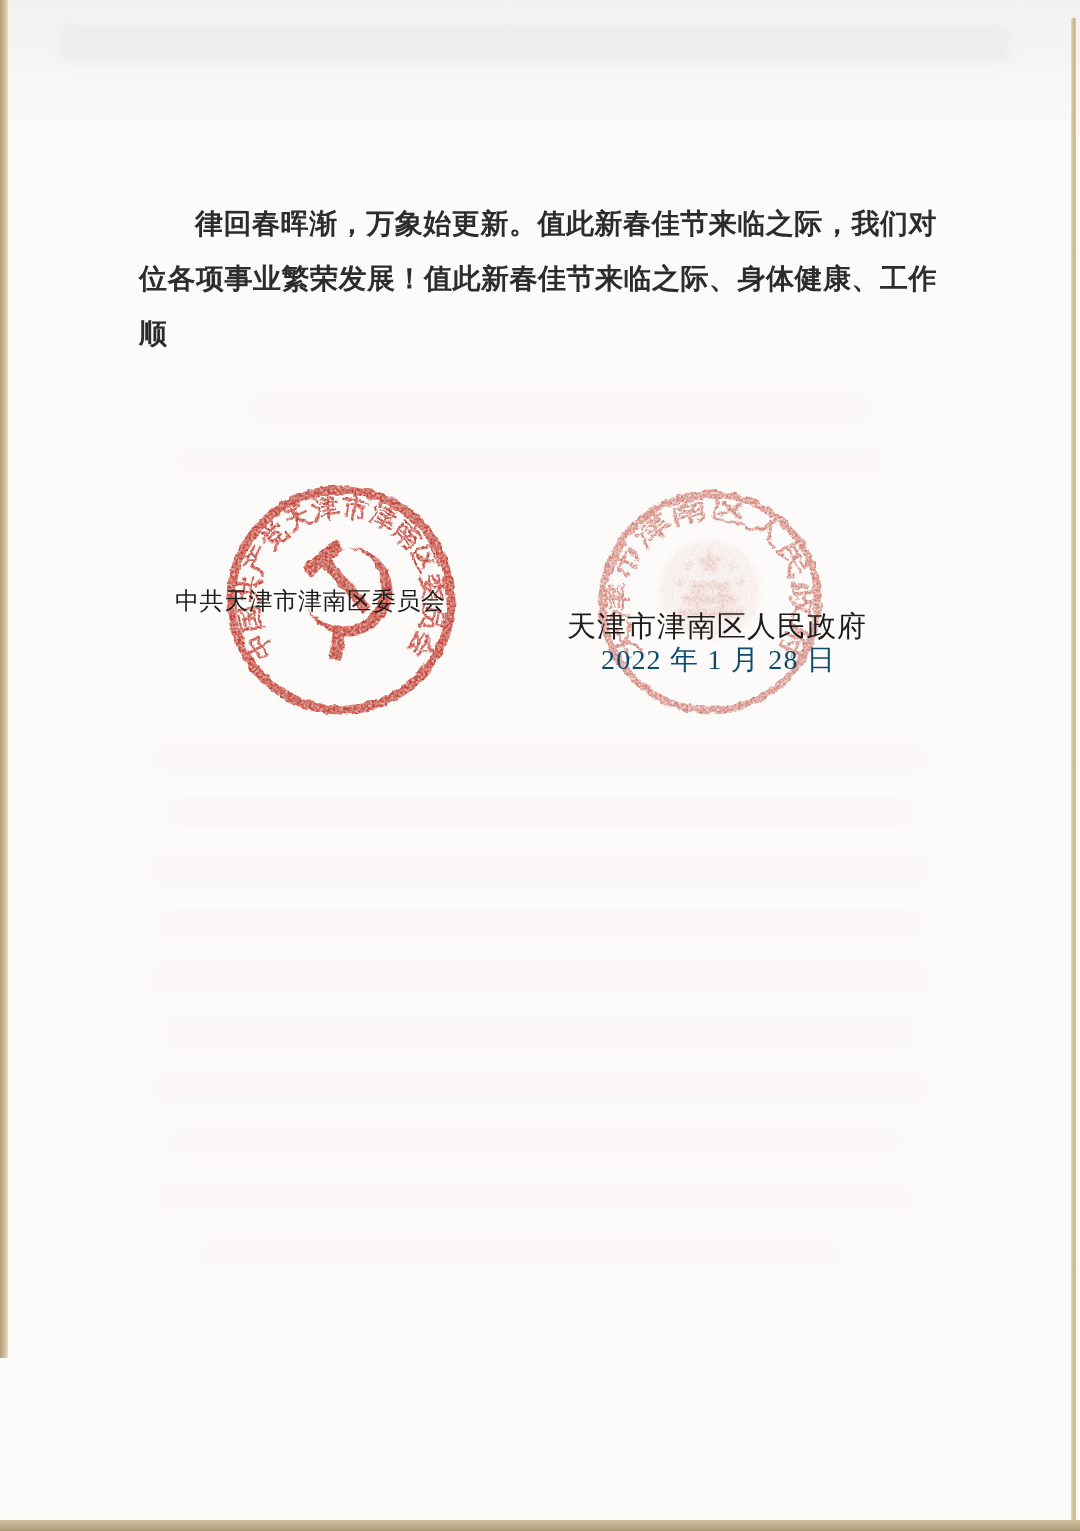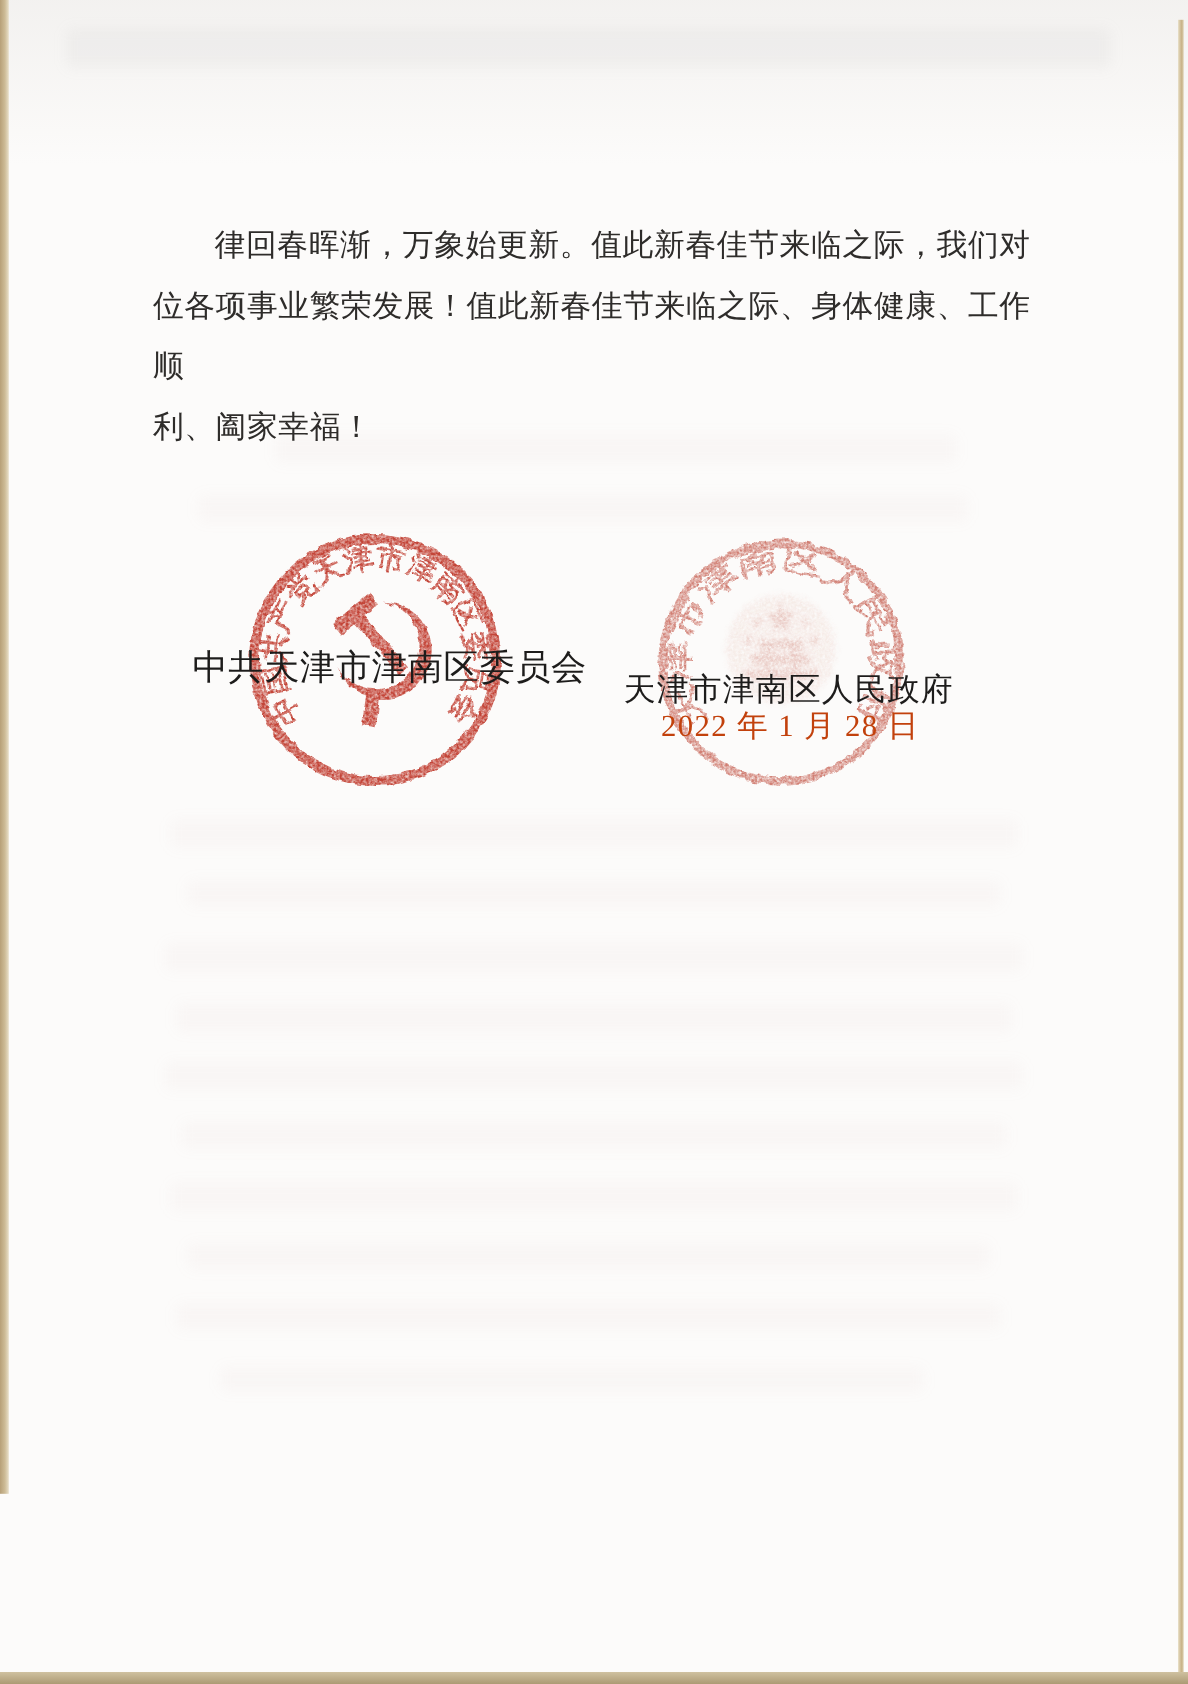--- a/index.html
+++ b/index.html
@@ -33,29 +33,29 @@
   .ghost { position: absolute; border-radius: 6px; filter: blur(6px);
            background: rgba(200,165,158,0.055); }
   .ghost-gray { background: rgba(170,168,164,0.08); }
   
   .body-text {
     position: absolute; left: 139px; top: 196px; width: 798px;
     font-size: 28px; line-height: 55px; letter-spacing: 0.5px;
     color: #2e2c2a;
   }
   .body-text .line { white-space: nowrap; }
-  .body-text .just { white-space: normal; text-align: justify; text-align-last: justify; text-justify: inter-character; }
+  .body-text .just { white-space: normal; text-align: justify; text-align-last: justify; text-justify: inter-character; font-weight: bold; }
   .body-text .indent { text-indent: 56px; }
   .sig {
     position: absolute; color: #1d1c1b; white-space: nowrap;
-    font-size: 32px;
+    font-size: 24px;
   }
   .sig-left  { left: 175px; top: 585px; letter-spacing: 0.6px; }
   .sig-right { left: 567px; top: 585px; font-size: 29px; letter-spacing: 1px; margin-top: 22px; }
-  .date-line { left: 601px; top: 641px; font-size: 28px; letter-spacing: 1.2px; color: #c2410c; }
+  .date-line { left: 601px; top: 641px; font-size: 28px; letter-spacing: 1.2px; color: #0c4a6e; }
   
   .stamp { position: absolute; mix-blend-mode: multiply; }
   .stamp-party { left: 201px; top: 460px; opacity: 0.93; }
   .stamp-gov   { left: 570px; top: 462px; opacity: 0.78; }
   .seal-text { font-family: "Liberation Serif", "DejaVu Serif", serif; font-weight: bold; }
 </style>
 </head>
 <body>
 
 <div class="page">
@@ -141,20 +141,19 @@
       <circle r="108" fill="none" stroke-width="7" stroke="#c75d4f"></circle>
       <text class="seal-text" font-size="29" fill="#c75d4f">
         <textPath href="#arc-gov" startOffset="3" textLength="374" lengthAdjust="spacingAndGlyphs">天津市津南区人民政府</textPath>
       </text>
     </g>
   </svg>
 
   <div class="body-text">
     <div class="line just indent">律回春晖渐，万象始更新。值此新春佳节来临之际，我们对</div>
     <div class="line just">位各项事业繁荣发展！值此新春佳节来临之际、身体健康、工作顺</div>
-    <div class="line">利、阖家幸福！</div>
   </div>
 
   <div class="sig sig-left">中共天津市津南区委员会</div>
   <div class="sig sig-right">天津市津南区人民政府</div>
   <div class="sig date-line">2022 年 1 月 28 日</div>
 
 </div>
 
 </body></html>

